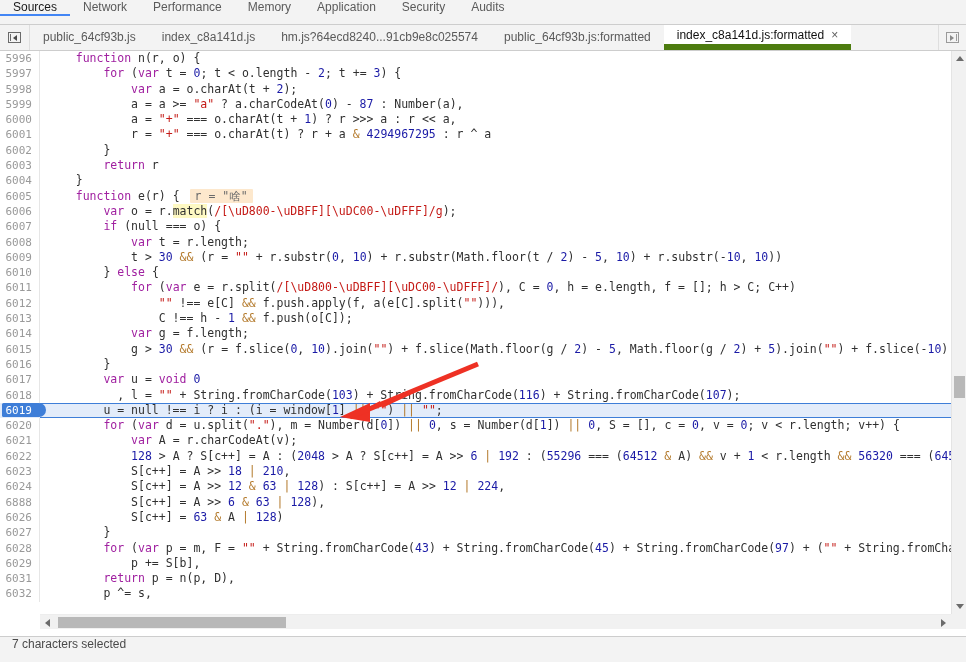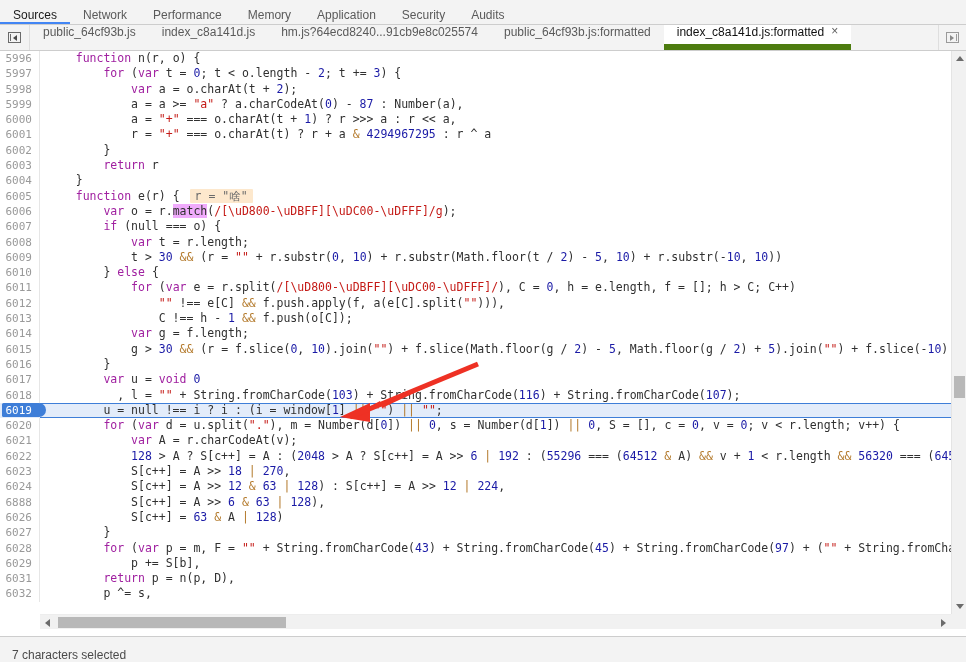--- a/index.html
+++ b/index.html
@@ -13,21 +13,21 @@
     overflow: hidden;
     position: relative;
   }
 
   
   #panel-tabs {
     height: 25px;
     background: #f3f3f3;
     border-bottom: 1px solid #cdcdcd;
     display: flex;
-    align-items: flex-end;
+    align-items: flex-start;
     padding-left: 0px;
   }
   .panel-tab {
     padding: 0 13px;
     display: flex; align-items: center;
     font-size: 12px;
     color: #5a5a5a;
     white-space: nowrap;
     border-bottom: 2px solid transparent;
     cursor: default;
@@ -69,21 +69,21 @@
     content: "";
     position: absolute;
     top: 2px; left: 4px;
     width: 0; height: 0;
     border-top: 3px solid transparent;
     border-bottom: 3px solid transparent;
     border-right: 4px solid #4a4a4a;
   }
   .file-tab {
     padding: 0 13px;
-    display: flex; align-items: flex-start;
+    display: flex; align-items: center;
     font-size: 12px;
     color: #5a5a5a;
     white-space: nowrap;
     border-bottom: 2px solid transparent;
     cursor: default;
   }
   .file-tab.active {
     color: #101010;
     border-bottom: 6px solid #4d7c0f;
     background: #ffffff;
@@ -197,21 +197,21 @@
     background: #3e7ed8;
     z-index: 3;
   }
 
   
   .kw   { color: #a020a0; }      
   .num  { color: #1a1aa6; }      
   .str  { color: #c41a16; }      
   .op   { color: #b3792a; }      
   .rx   { color: #c41a16; }      
-  .sel  { background: #f0abfc; margin-top: 16px; }
+  .sel  { background: #fef9c3; margin-top: 16px; }
 
   
   .inline-hint {
     background: #fde8cd;
     color: #6b6b6b;
     padding: 0 5px;
     margin-left: 10px;
     font-family: "DejaVu Sans Mono", monospace;
     font-size: 11.5px;
     border-radius: 1px;
@@ -285,21 +285,21 @@
   }
 
   
   #status-bar {
     position: absolute;
     left: 0; right: 0; bottom: 0;
     height: 26px;
     background: #f3f3f3;
     border-top: 1px solid #cdcdcd;
     display: flex;
-    align-items: flex-end;
+    align-items: flex-start;
     padding-left: 12px;
     font-size: 12px;
     color: #4a4a4a;
   }
 
   
   #annotation-arrow {
     position: absolute;
     left: 320px; top: 310px;
     width: 160px; height: 70px;
@@ -382,21 +382,21 @@
       <div class="code-row"><div class="gutter">6013</div><div class="codetext">                C !== h - <span class="num">1</span> <span class="op">&amp;&amp;</span> f.push(o[C]);</div></div>
       <div class="code-row"><div class="gutter">6014</div><div class="codetext">            <span class="kw">var</span> g = f.length;</div></div>
       <div class="code-row"><div class="gutter">6015</div><div class="codetext">            g &gt; <span class="num">30</span> <span class="op">&amp;&amp;</span> (r = f.slice(<span class="num">0</span>, <span class="num">10</span>).join(<span class="str">""</span>) + f.slice(Math.floor(g / <span class="num">2</span>) - <span class="num">5</span>, Math.floor(g / <span class="num">2</span>) + <span class="num">5</span>).join(<span class="str">""</span>) + f.slice(-<span class="num">10</span>).join(</div></div>
       <div class="code-row"><div class="gutter">6016</div><div class="codetext">        }</div></div>
       <div class="code-row"><div class="gutter">6017</div><div class="codetext">        <span class="kw">var</span> u = <span class="kw">void</span> <span class="num">0</span></div></div>
       <div class="code-row"><div class="gutter">6018</div><div class="codetext">          , l = <span class="str">""</span> + String.fromCharCode(<span class="num">103</span>) + String.fromCharCode(<span class="num">116</span>) + String.fromCharCode(<span class="num">107</span>);</div></div>
       <div class="code-row exec"><div class="exec-badge"></div><div class="gutter">6019</div><div class="codetext">        u = null !== i ? i : (i = window[<span class="num">1</span>] <span class="op">||</span> <span class="str">""</span>) <span class="op">||</span> <span class="str">""</span>;</div></div>
       <div class="code-row"><div class="gutter">6020</div><div class="codetext">        <span class="kw">for</span> (<span class="kw">var</span> d = u.split(<span class="str">"."</span>), m = Number(d[<span class="num">0</span>]) <span class="op">||</span> <span class="num">0</span>, s = Number(d[<span class="num">1</span>]) <span class="op">||</span> <span class="num">0</span>, S = [], c = <span class="num">0</span>, v = <span class="num">0</span>; v &lt; r.length; v++) {</div></div>
       <div class="code-row"><div class="gutter">6021</div><div class="codetext">            <span class="kw">var</span> A = r.charCodeAt(v);</div></div>
       <div class="code-row"><div class="gutter">6022</div><div class="codetext">            <span class="num">128</span> &gt; A ? S[c++] = A : (<span class="num">2048</span> &gt; A ? S[c++] = A &gt;&gt; <span class="num">6</span> <span class="op">|</span> <span class="num">192</span> : (<span class="num">55296</span> === (<span class="num">64512</span> <span class="op">&amp;</span> A) <span class="op">&amp;&amp;</span> v + <span class="num">1</span> &lt; r.length <span class="op">&amp;&amp;</span> <span class="num">56320</span> === (<span class="num">64512</span> </div></div>
-      <div class="code-row"><div class="gutter">6023</div><div class="codetext">            S[c++] = A &gt;&gt; <span class="num">18</span> <span class="op">|</span> <span class="num">270</span>,</div></div>
+      <div class="code-row"><div class="gutter">6023</div><div class="codetext">            S[c++] = A &gt;&gt; <span class="num">18</span> <span class="op">|</span> <span class="num">210</span>,</div></div>
       <div class="code-row"><div class="gutter">6024</div><div class="codetext">            S[c++] = A &gt;&gt; <span class="num">12</span> <span class="op">&amp;</span> <span class="num">63</span> <span class="op">|</span> <span class="num">128</span>) : S[c++] = A &gt;&gt; <span class="num">12</span> <span class="op">|</span> <span class="num">224</span>,</div></div>
       <div class="code-row"><div class="gutter">6888</div><div class="codetext">            S[c++] = A &gt;&gt; <span class="num">6</span> <span class="op">&amp;</span> <span class="num">63</span> <span class="op">|</span> <span class="num">128</span>),</div></div>
       <div class="code-row"><div class="gutter">6026</div><div class="codetext">            S[c++] = <span class="num">63</span> <span class="op">&amp;</span> A <span class="op">|</span> <span class="num">128</span>)</div></div>
       <div class="code-row"><div class="gutter">6027</div><div class="codetext">        }</div></div>
       <div class="code-row"><div class="gutter">6028</div><div class="codetext">        <span class="kw">for</span> (<span class="kw">var</span> p = m, F = <span class="str">""</span> + String.fromCharCode(<span class="num">43</span>) + String.fromCharCode(<span class="num">45</span>) + String.fromCharCode(<span class="num">97</span>) + (<span class="str">""</span> + String.fromCharCode</div></div>
       <div class="code-row"><div class="gutter">6029</div><div class="codetext">            p += S[b],</div></div>
       <div class="code-row"><div class="gutter">6031</div><div class="codetext">        <span class="kw">return</span> p = n(p, D),</div></div>
       <div class="code-row"><div class="gutter">6032</div><div class="codetext">        p ^= s,</div></div>
     </div>
 

